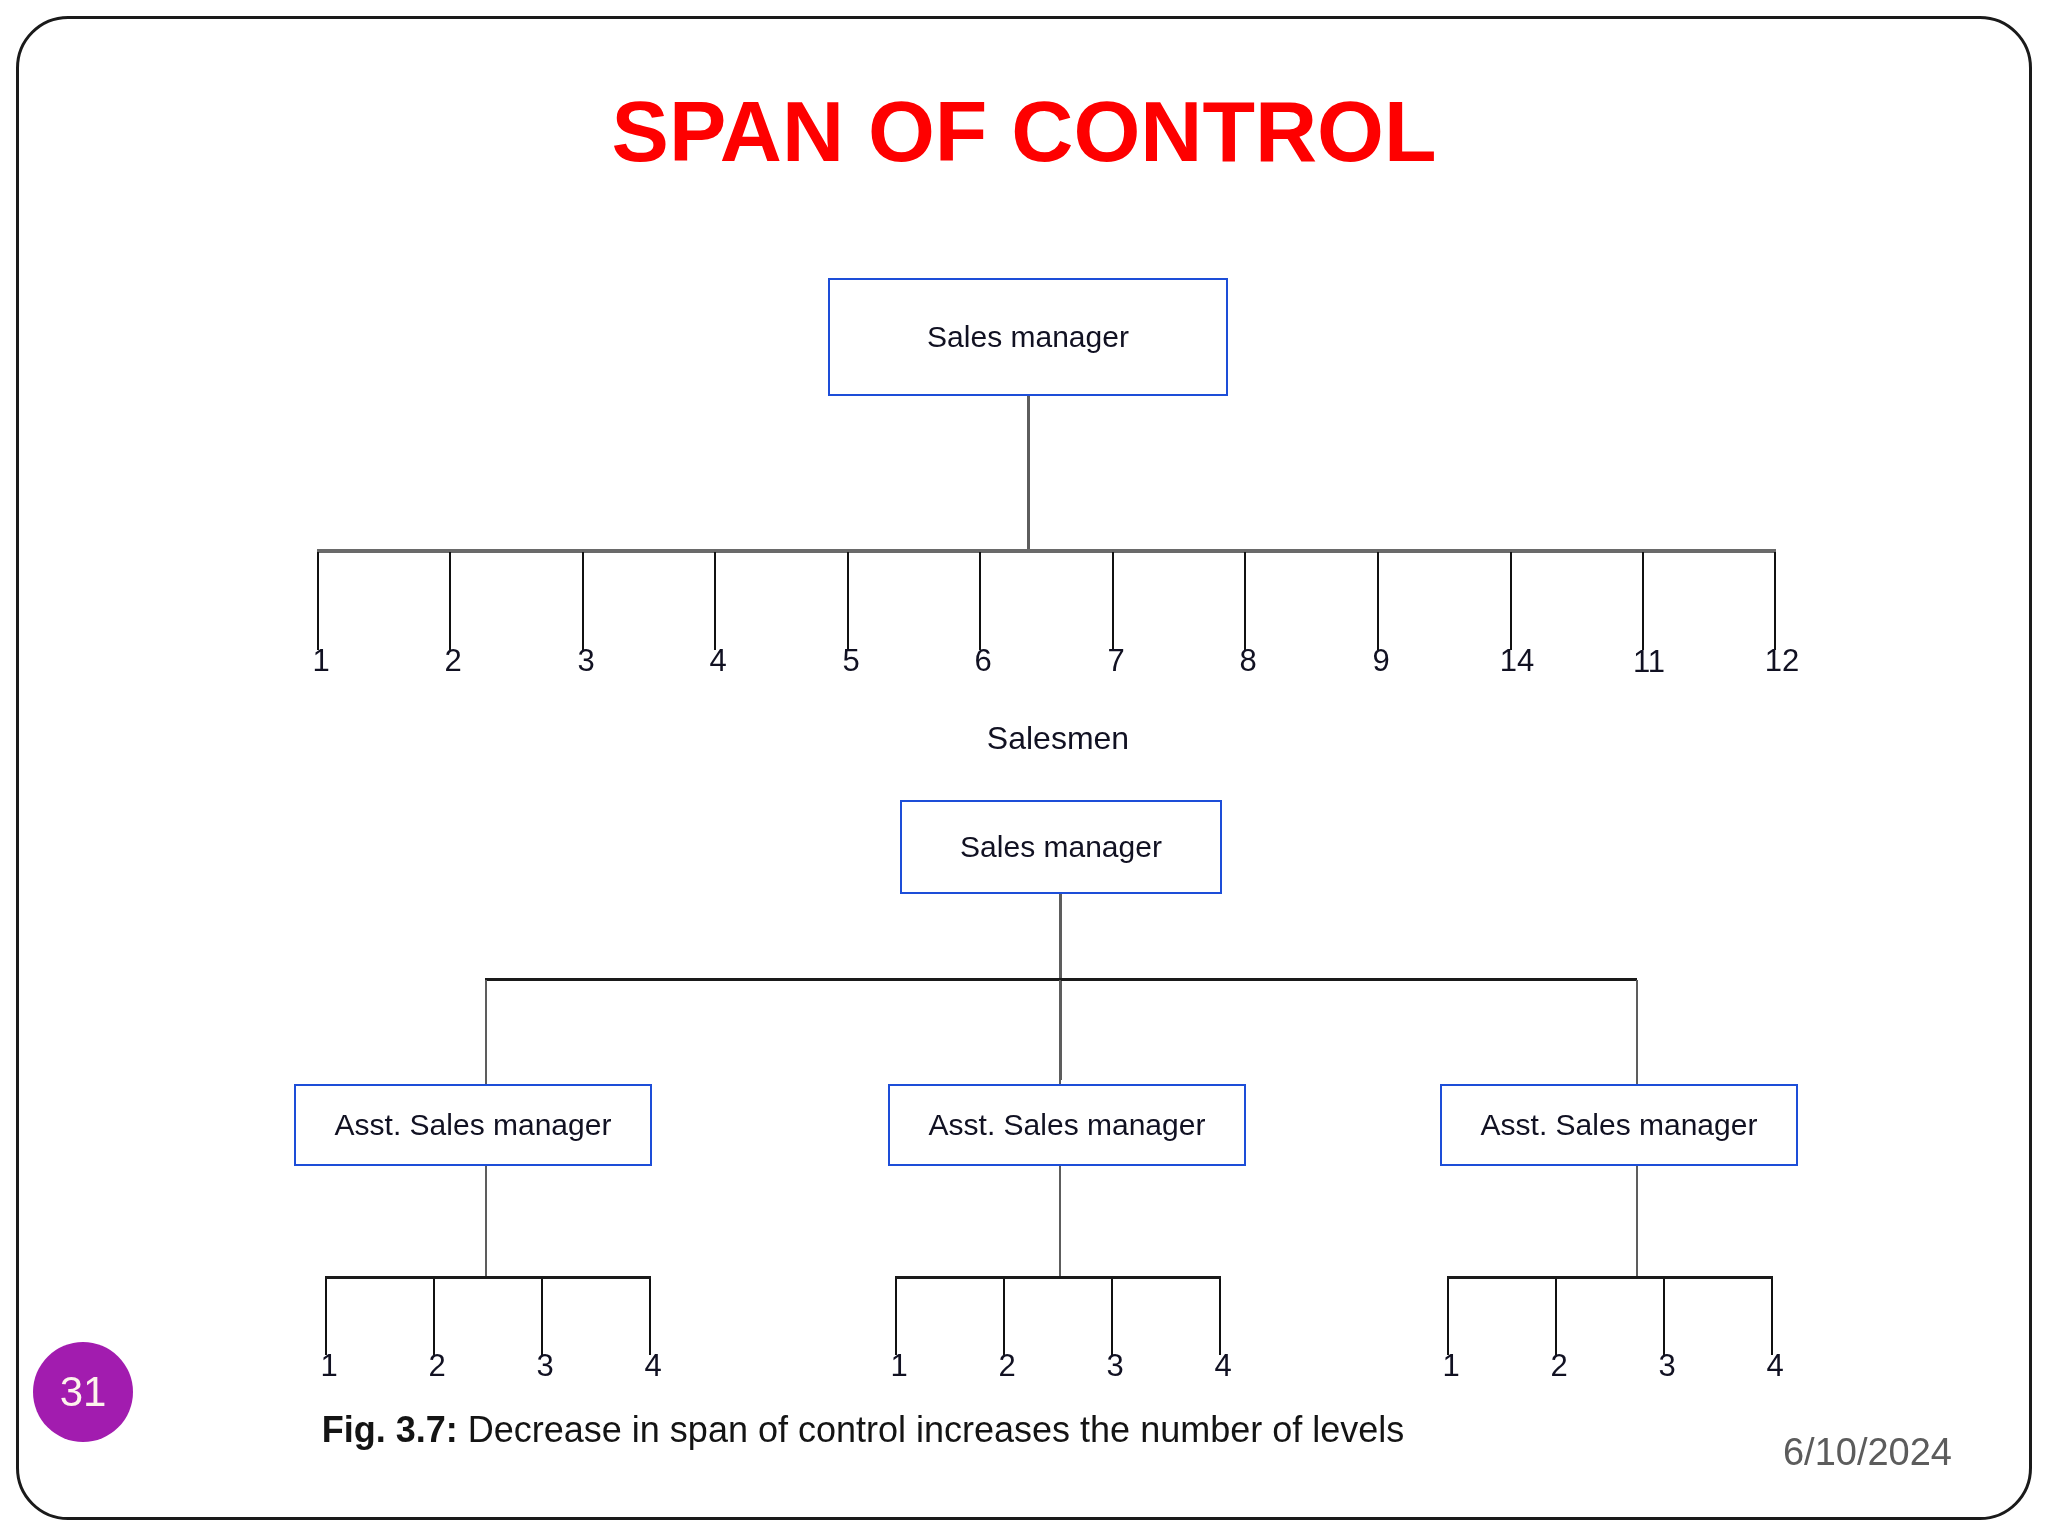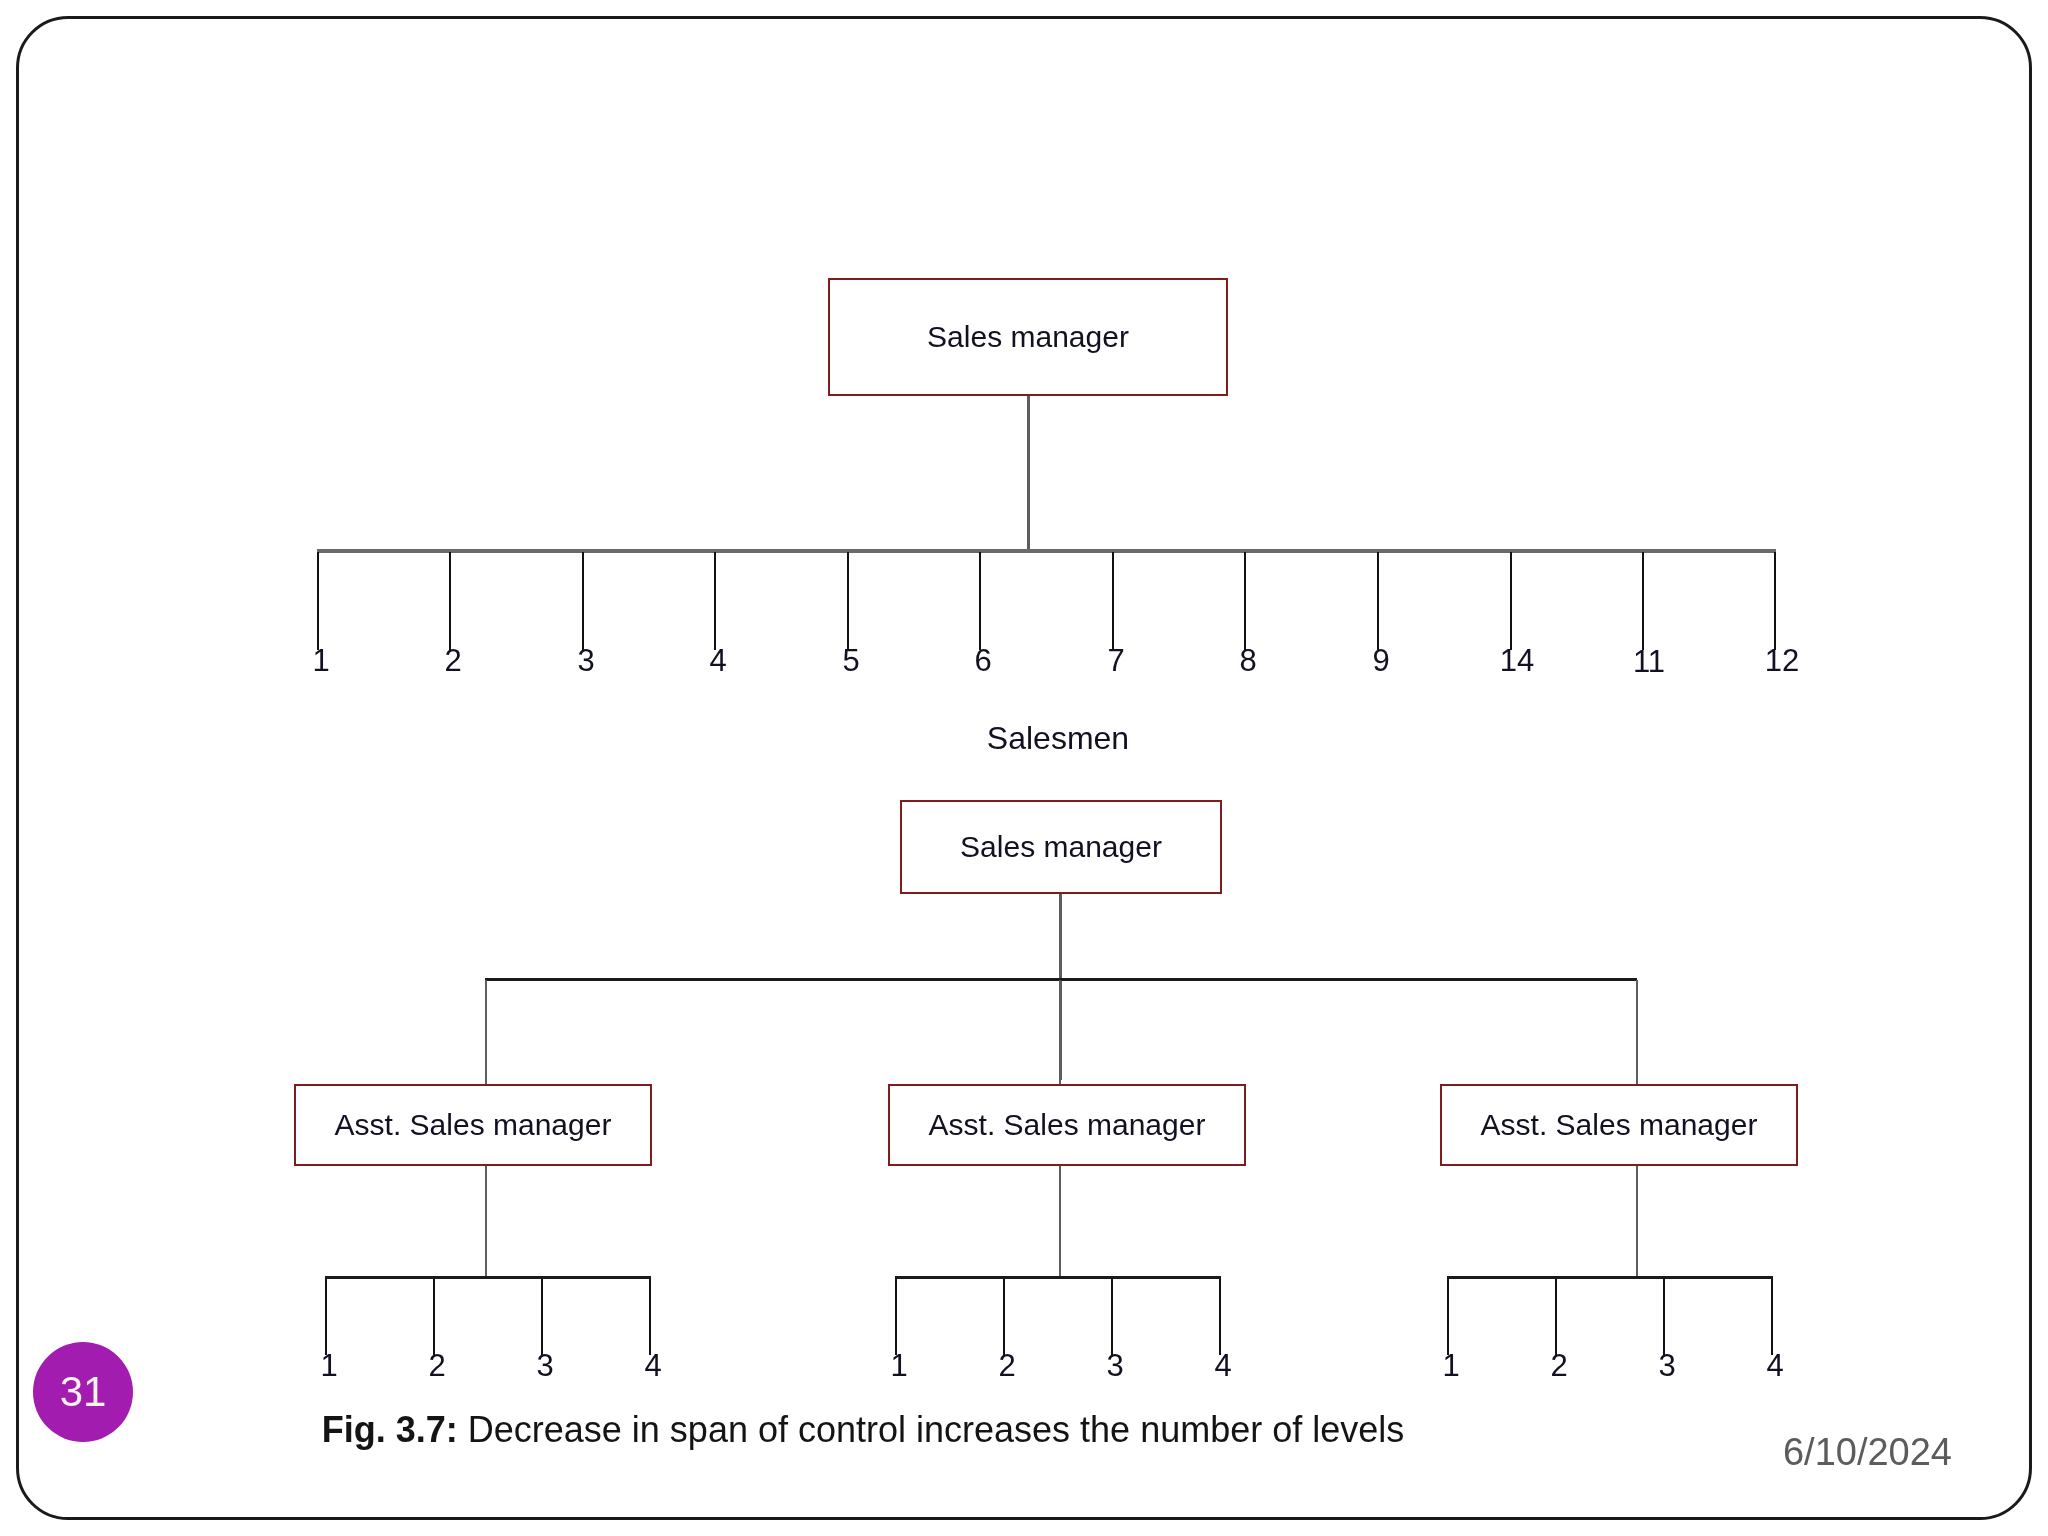--- a/index.html
+++ b/index.html
@@ -47,21 +47,21 @@
     letter-spacing: 0px;
     line-height: 1;
     font-family: "Liberation Sans", sans-serif;
     white-space: nowrap;
   }
 
   
   .node-box {
     position: absolute;
     box-sizing: border-box;
-    border: 2px solid #7f1d1d;
+    border: 2px solid #1d4ed8;
     background: #ffffff;
     display: flex;
     align-items: center;
     justify-content: center;
     color: #111122;
     font-size: 30px;
     font-family: "Liberation Sans", sans-serif;
     white-space: nowrap;
   }
 
@@ -141,20 +141,21 @@
     white-space: nowrap;
   }
 </style>
 </head>
 <body>
 
 <div id="slide">
 
   <div id="slide-frame"></div>
 
+  <div id="title">SPAN OF CONTROL</div>
 
   <div id="diagram-top">
 
     <div class="node-box" style="left:828px; top:278px; width:400px; height:118px;">
       <span>Sales manager</span>
     </div>
 
     <div class="vline" style="left:1027px; top:396px; width:3px; height:156px;"></div>
 
     <div class="hline" style="left:317px; top:549px; width:1459px; height:4px;"></div>

